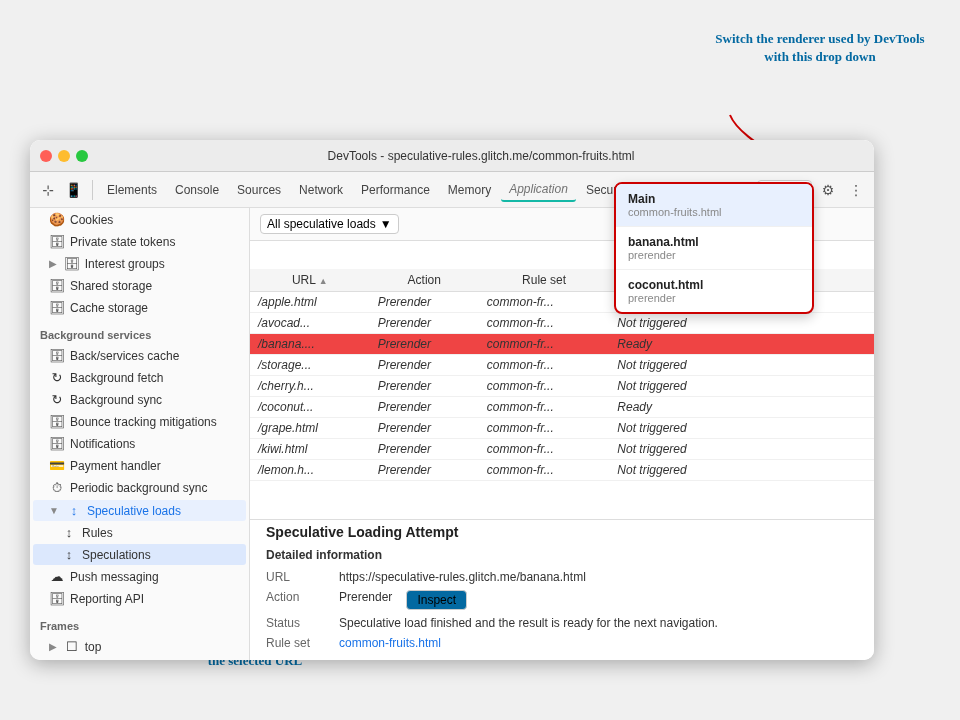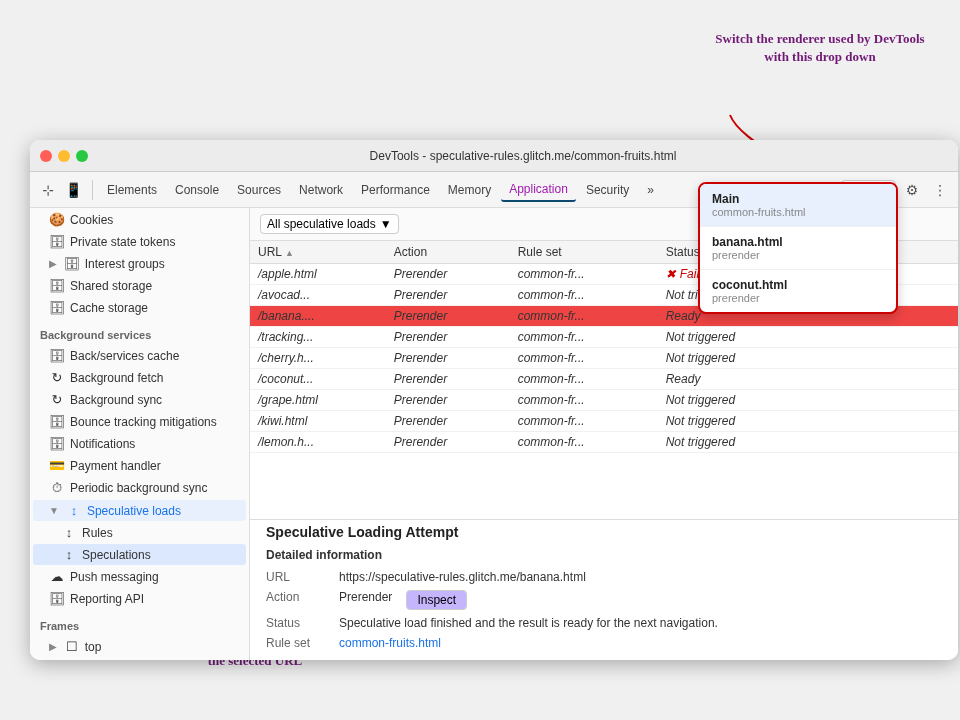--- a/index.html
+++ b/index.html
@@ -9,21 +9,21 @@
       width: 960px;
       height: 720px;
       overflow: hidden;
       position: relative;
     }
 
     
     .annotation {
       position: absolute;
       font-family: 'Comic Sans MS', 'Chalkboard SE', cursive;
-      color: #701a75;
+      color: #0369a1;
       font-size: 13px;
       font-weight: bold;
       line-height: 1.4;
       text-align: center;
     }
     .annotation-top-right {
       top: 30px;
       right: 30px;
       width: 220px;
     }
@@ -45,21 +45,21 @@
       width: 960px;
       height: 720px;
       pointer-events: none;
     }
 
     
     .devtools-window {
       position: absolute;
       top: 140px;
       left: 30px;
-      width: 928px;
+      width: 844px;
       height: 520px;
       background: #fff;
       border-radius: 10px;
       box-shadow: 0 4px 20px rgba(0,0,0,0.3);
       overflow: hidden;
       display: flex;
       flex-direction: column;
     }
 
     
@@ -114,23 +114,24 @@
     .toolbar-sep { width: 1px; height: 20px; background: #ccc; margin: 0 4px; }
     .toolbar-tab {
       padding: 4px 8px;
       font-size: 12px;
       color: #444;
       cursor: pointer;
       border-radius: 3px;
       white-space: nowrap;
     }
     .toolbar-tab.active {
-      color: #a21caf;
-      border-bottom: 2px solid #0c4a6e;
+      color: #737373;
+      border-bottom: 2px solid #14b8a6;
       background: transparent;
+      font-style: italic;
     }
     .toolbar-right {
       margin-left: auto;
       display: flex;
       align-items: center;
       gap: 4px;
     }
     .toolbar-badge {
       display: flex;
       align-items: center;
@@ -192,20 +193,21 @@
     .sidebar-item .expand { font-size: 10px; color: #888; margin-right: 2px; }
     .sidebar-item.sub { padding-left: 28px; }
 
     
     .panel {
       flex: 1;
       display: flex;
       flex-direction: column;
       overflow: hidden;
       position: relative;
+      gap: 28px;
     }
 
     
     .panel-toolbar {
       display: flex;
       align-items: center;
       padding: 6px 10px;
       border-bottom: 1px solid #ddd;
       background: #fafafa;
       gap: 8px;
@@ -229,21 +231,21 @@
       overflow-y: auto;
     }
     table {
       width: 100%;
       border-collapse: collapse;
       font-size: 12px;
     }
     thead th {
       background: #f5f5f5;
       border-bottom: 1px solid #ddd;
-      text-align: left;
+      text-align: center;
       padding: 4px 8px;
       font-weight: 500;
       color: #333;
       white-space: nowrap;
       position: sticky;
       top: 0;
       margin-top: 14px;
     }
     tbody tr { border-bottom: 1px solid #f0f0f0; font-style: italic; }
     tbody tr.selected-row { background: #ef4444; }
@@ -286,21 +288,21 @@
       gap: 8px;
     }
     .detail-label {
       color: #666;
       width: 65px;
       flex-shrink: 0;
     }
     .detail-value { color: #333; }
     .detail-value a { color: #1a73e8; text-decoration: none; }
     .inspect-btn {
-      background: #c4b5fd;
+      background: #0369a1;
       border: 1px solid #ccc;
       border-radius: 4px;
       padding: 2px 10px;
       font-size: 12px;
       cursor: pointer;
       margin-left: 6px;
     }
 
     
     .renderer-popup {
@@ -518,21 +520,21 @@
                 <td>common-fr...</td>
                 <td>Not triggered</td>
               </tr>
               <tr class="selected-row">
                 <td>/banana....</td>
                 <td>Prerender</td>
                 <td>common-fr...</td>
                 <td>Ready</td>
               </tr>
               <tr>
-                <td>/tracking...</td>
+                <td>/storage...</td>
                 <td>Prerender</td>
                 <td>common-fr...</td>
                 <td>Not triggered</td>
               </tr>
               <tr>
                 <td>/cherry.h...</td>
                 <td>Prerender</td>
                 <td>common-fr...</td>
                 <td>Not triggered</td>
               </tr>

